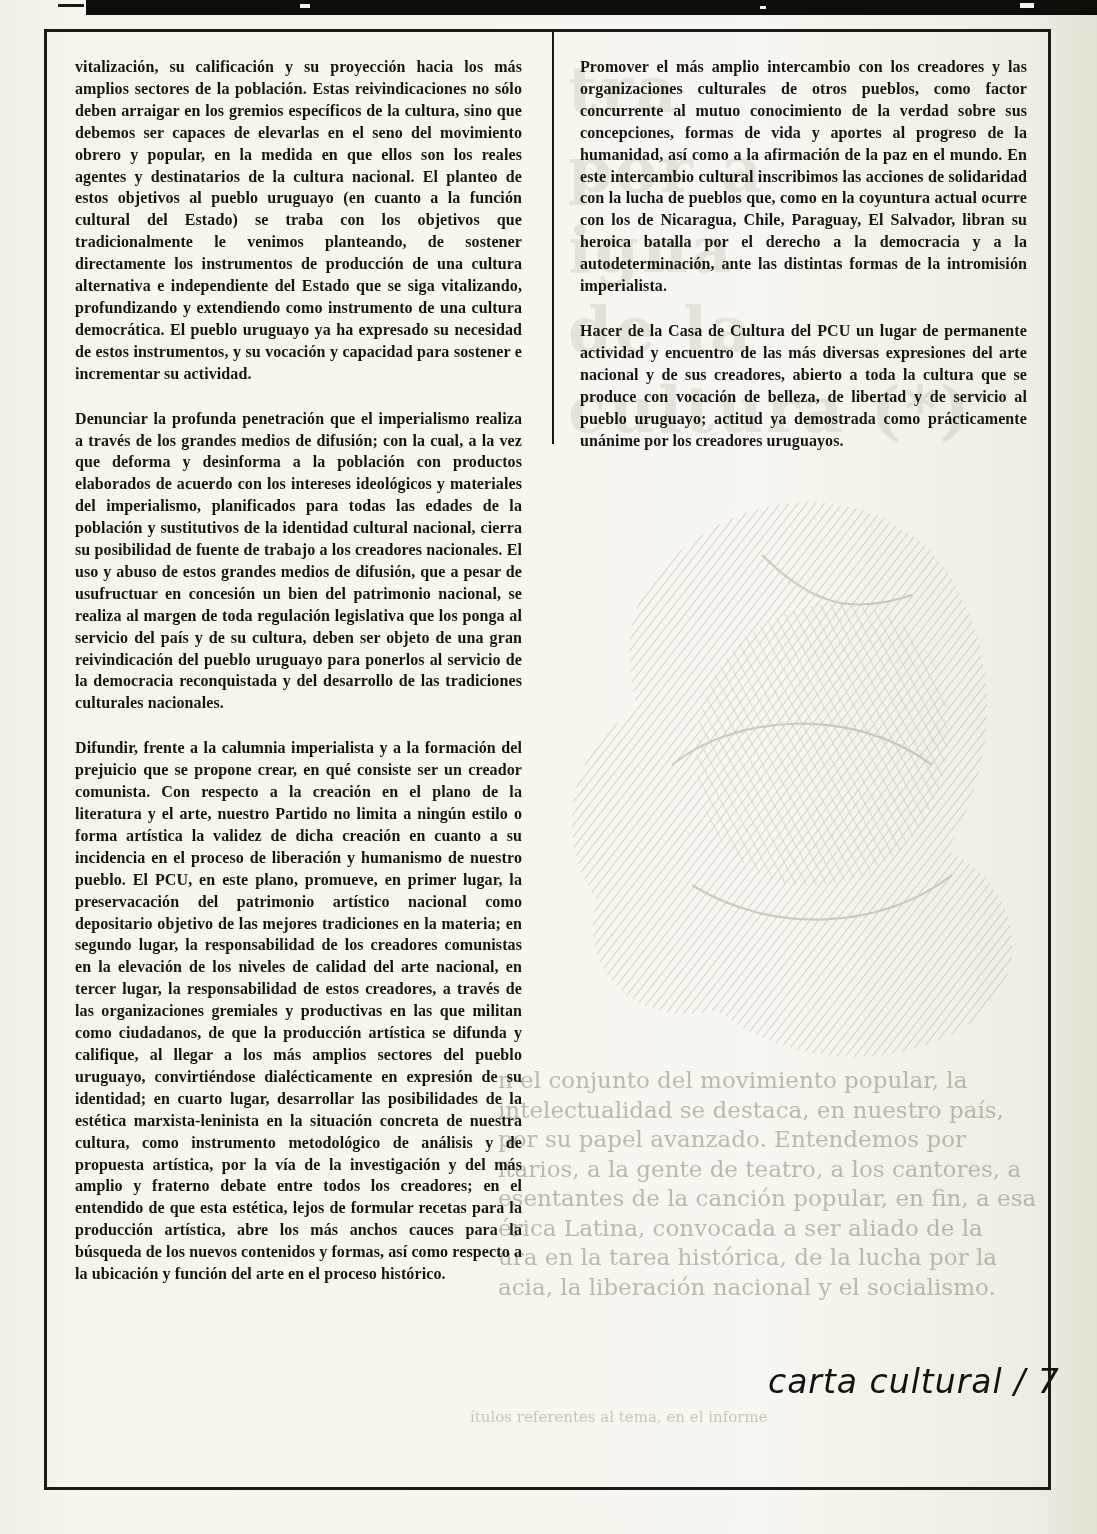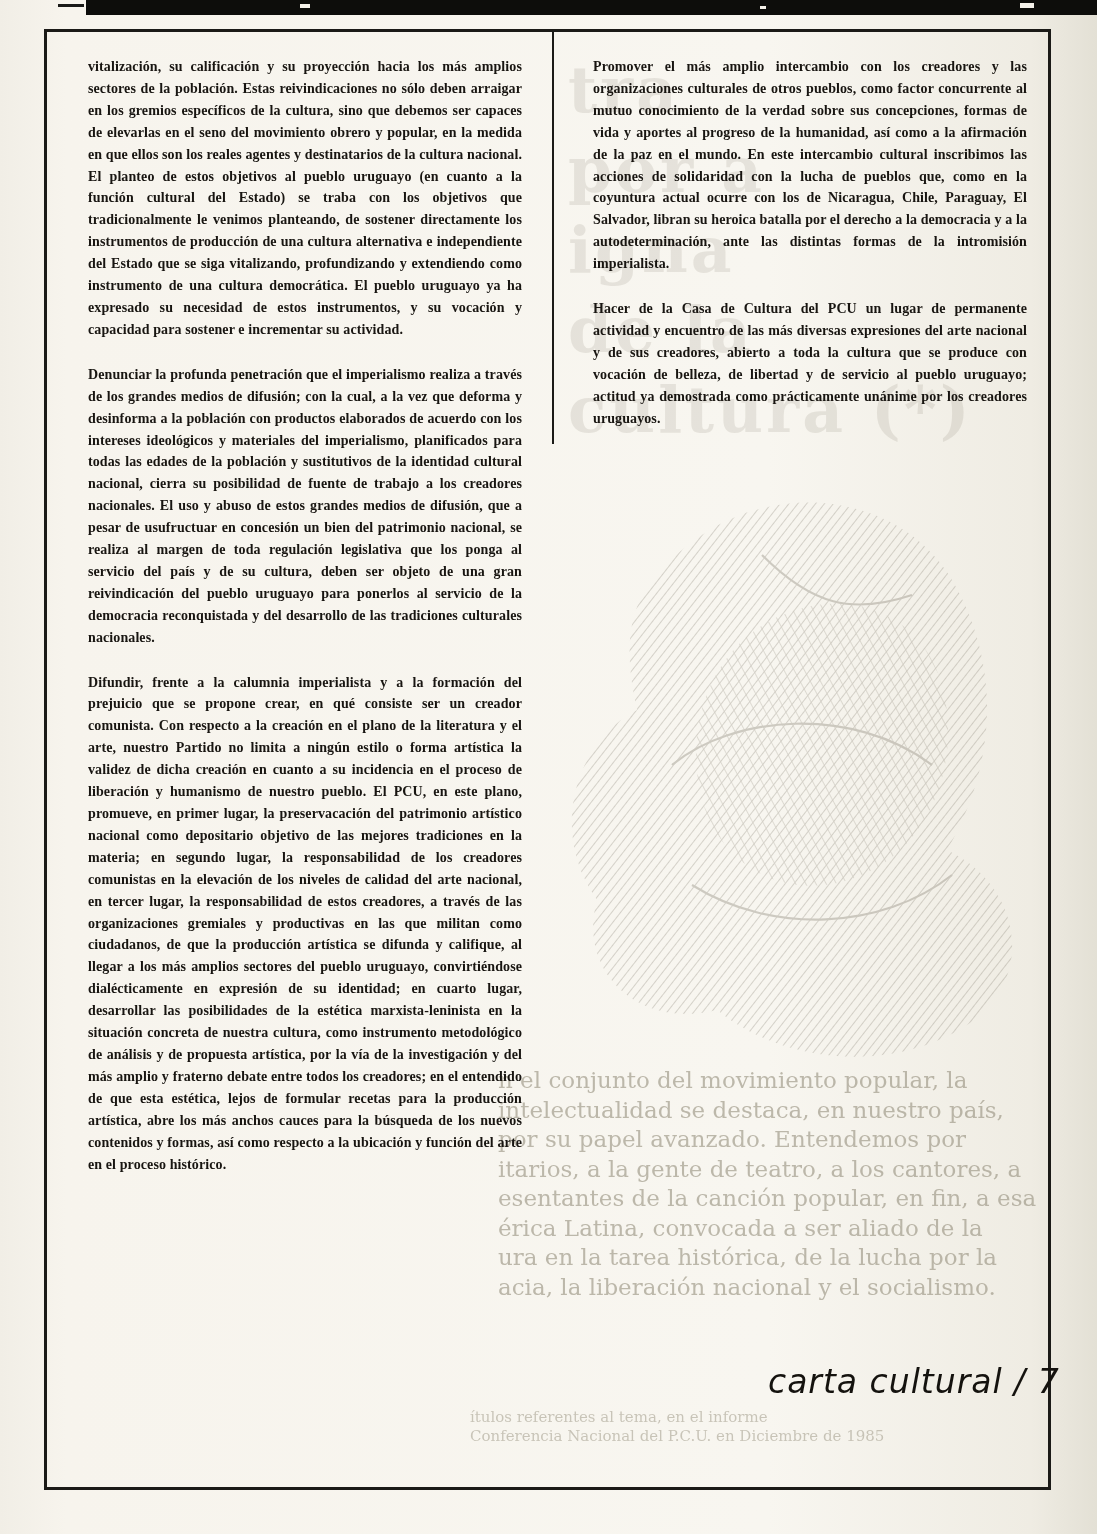--- a/index.html
+++ b/index.html
@@ -28,22 +28,22 @@
     border:3px solid #1b1a17;box-sizing:border-box;background:transparent;
   }
   .divider{
     position:absolute;left:552px;top:32px;width:2px;height:412px;background:#1b1a17;z-index:3;
   }
 
   .col{position:absolute;top:56px;width:447px;z-index:2;}
   .col-left{left:75px;}
   .col-right{left:580px;}
   .body-par{
-    margin:0 0 23px 13px;
-    font-size:14px;line-height:21.9px;font-weight:700;color:#181511;
+    margin:0 0 23px 0;
+    font-size:16px;line-height:21.9px;font-weight:700;color:#181511;
     text-align:justify;letter-spacing:.1px;
     -webkit-hyphens:auto;hyphens:auto;
   }
 
   
   .ghost{z-index:1;pointer-events:none;}
   .ghost-headline{
     position:absolute;left:568px;top:50px;width:475px;
     font-family:"DejaVu Serif", serif;font-weight:700;
     font-size:63px;line-height:80px;letter-spacing:3px;
@@ -107,21 +107,20 @@
     <div>intelectualidad se destaca, en nuestro país,</div>
     <div>por su papel avanzado. Entendemos por</div>
     <div>itarios, a la gente de teatro, a los cantores, a</div>
     <div>esentantes de la canción popular, en fin, a esa</div>
     <div>érica Latina, convocada a ser aliado de la</div>
     <div>ura en la tarea histórica, de la lucha por la</div>
     <div>acia, la liberación nacional y el socialismo.</div>
   </div>
 <div class="ghost ghost-footnote">
     <div>ítulos referentes al tema, en el informe</div>
-    <div>Conferencia Nacional del P.C.U. en Diciembre de 1985</div>
   </div>
 
 <div class="frame"></div>
 <div class="divider"></div>
 
 <div class="col col-left">
   <p class="body-par">vitalización, su calificación y su proyección hacia los más amplios sectores de la población. Estas reivindicaciones no sólo deben arraigar en los gremios específicos de la cultura, sino que debemos ser capaces de elevarlas en el seno del movimiento obrero y popular, en la medida en que ellos son los reales agentes y destinatarios de la cultura nacional. El planteo de estos objetivos al pueblo uruguayo (en cuanto a la función cultural del Estado) se traba con los objetivos que tradicionalmente le venimos planteando, de sostener directamente los instrumentos de producción de una cultura alternativa e independiente del Estado que se siga vitalizando, profundizando y extendiendo como instrumento de una cultura democrática. El pueblo uruguayo ya ha expresado su necesidad de estos instrumentos, y su vocación y capacidad para sostener e incrementar su actividad.</p>
   <p class="body-par">Denunciar la profunda penetración que el imperialismo realiza a través de los grandes medios de difusión; con la cual, a la vez que deforma y desinforma a la población con productos elaborados de acuerdo con los intereses ideológicos y materiales del imperialismo, planificados para todas las edades de la población y sustitutivos de la identidad cultural nacional, cierra su posibilidad de fuente de trabajo a los creadores nacionales. El uso y abuso de estos grandes medios de difusión, que a pesar de usufructuar en concesión un bien del patrimonio nacional, se realiza al margen de toda regulación legislativa que los ponga al servicio del país y de su cultura, deben ser objeto de una gran reivindicación del pueblo uruguayo para ponerlos al servicio de la democracia reconquistada y del desarrollo de las tradiciones culturales nacionales.</p>
   <p class="body-par">Difundir, frente a la calumnia imperialista y a la formación del prejuicio que se propone crear, en qué consiste ser un creador comunista. Con respecto a la creación en el plano de la literatura y el arte, nuestro Partido no limita a ningún estilo o forma artística la validez de dicha creación en cuanto a su incidencia en el proceso de liberación y humanismo de nuestro pueblo. El PCU, en este plano, promueve, en primer lugar, la preservacación del patrimonio artístico nacional como depositario objetivo de las mejores tradiciones en la materia; en segundo lugar, la responsabilidad de los creadores comunistas en la elevación de los niveles de calidad del arte nacional, en tercer lugar, la responsabilidad de estos creadores, a través de las organizaciones gremiales y productivas en las que militan como ciudadanos, de que la producción artística se difunda y califique, al llegar a los más amplios sectores del pueblo uruguayo, convirtiéndose dialécticamente en expresión de su identidad; en cuarto lugar, desarrollar las posibilidades de la estética marxista-leninista en la situación concreta de nuestra cultura, como instrumento metodológico de análisis y de propuesta artística, por la vía de la investigación y del más amplio y fraterno debate entre todos los creadores; en el entendido de que esta estética, lejos de formular recetas para la producción artística, abre los más anchos cauces para la búsqueda de los nuevos contenidos y formas, así como respecto a la ubicación y función del arte en el proceso histórico.</p>
 </div>

